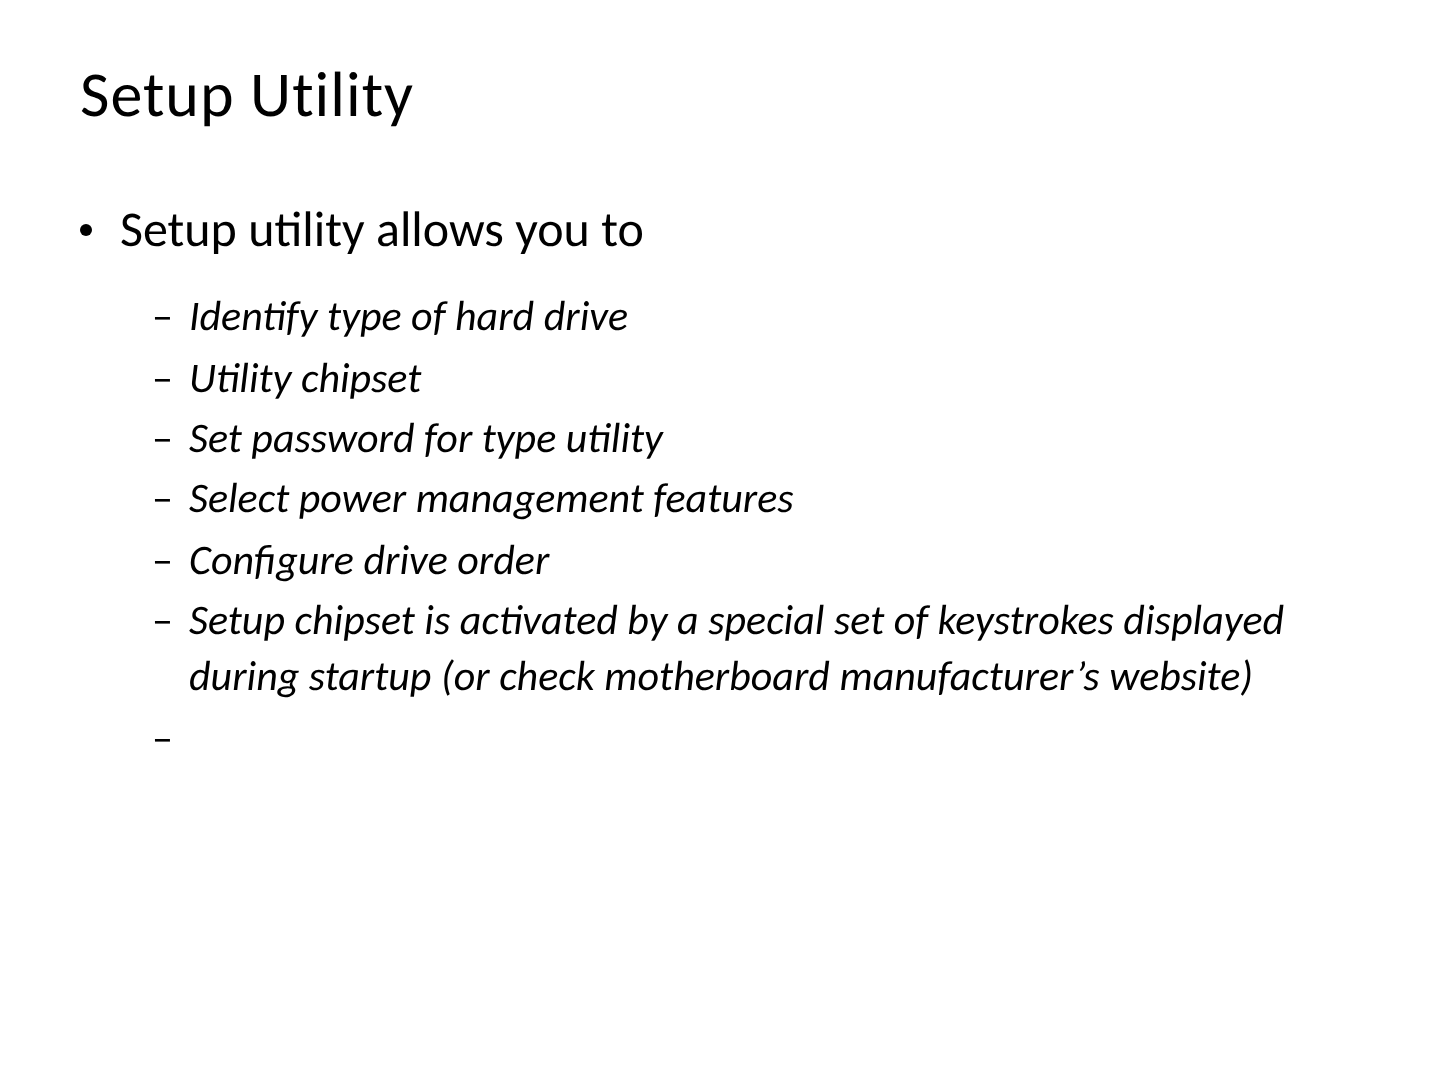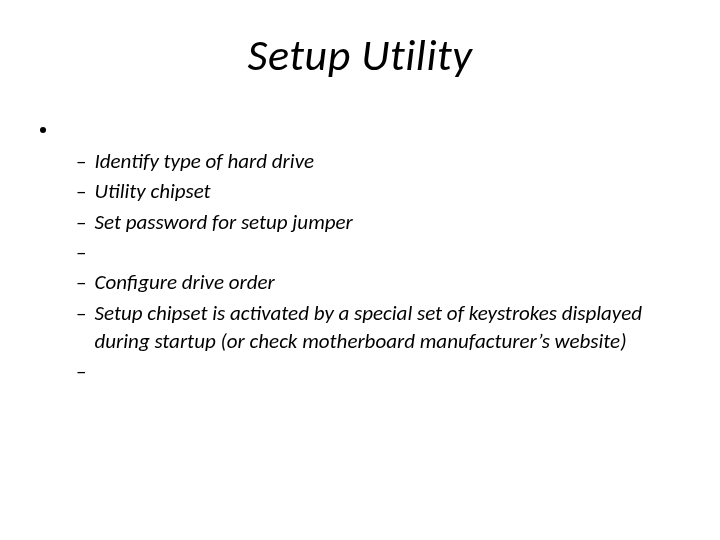--- a/index.html
+++ b/index.html
@@ -5,26 +5,24 @@
     * { margin: 0; padding: 0; box-sizing: border-box; }
     body {
       width: 720px;
       height: 540px;
       font-family: Calibri, "Segoe UI", Arial, sans-serif;
       background: #fff;
       color: #000;
       padding: 28px 40px 20px 40px;
     }
     .slide-title {
-      text-align: center;
-      font-size: 44px;
+      font-size: 32px;
       font-weight: 400;
       margin-bottom: 32px;
       letter-spacing: 0.5px;
-      font-style: italic;
     }
     .bullet-row {
       display: flex;
       align-items: flex-start;
       font-size: 25px;
       margin-bottom: 14px;
       line-height: 1.25;
     }
     .bullet-dot {
       width: 6px;
@@ -54,37 +52,39 @@
       font-style: italic;
     }
   </style>
 </head>
 <body>
 
 <h1 class="slide-title">Setup Utility</h1>
 
 <div class="bullet-row">
   <span class="bullet-dot"></span>
+  <span>Setup utility allows you to</span>
 </div>
 
 <div class="sub-list">
   <div class="sub-row">
     <span class="dash">–</span>
     <span class="sub-text">Identify type of hard drive</span>
   </div>
   <div class="sub-row">
     <span class="dash">–</span>
     <span class="sub-text">Utility chipset</span>
   </div>
   <div class="sub-row">
     <span class="dash">–</span>
-    <span class="sub-text">Set password for setup jumper</span>
+    <span class="sub-text">Set password for type utility</span>
   </div>
   <div class="sub-row">
     <span class="dash">–</span>
+    <span class="sub-text">Select power management features</span>
   </div>
   <div class="sub-row">
     <span class="dash">–</span>
     <span class="sub-text">Configure drive order</span>
   </div>
   <div class="sub-row">
     <span class="dash">–</span>
     <span class="sub-text">Setup chipset is activated by a special set of keystrokes displayed during startup (or check motherboard manufacturer’s website)</span>
   </div>
   <div class="sub-row">

